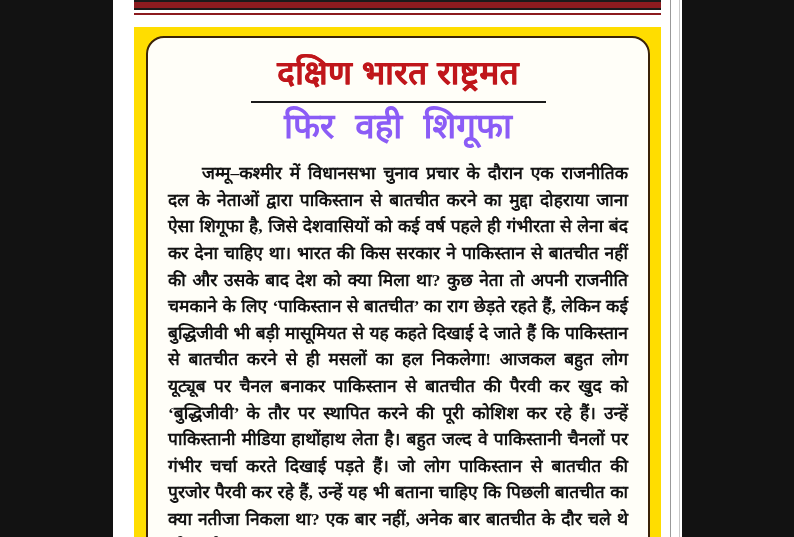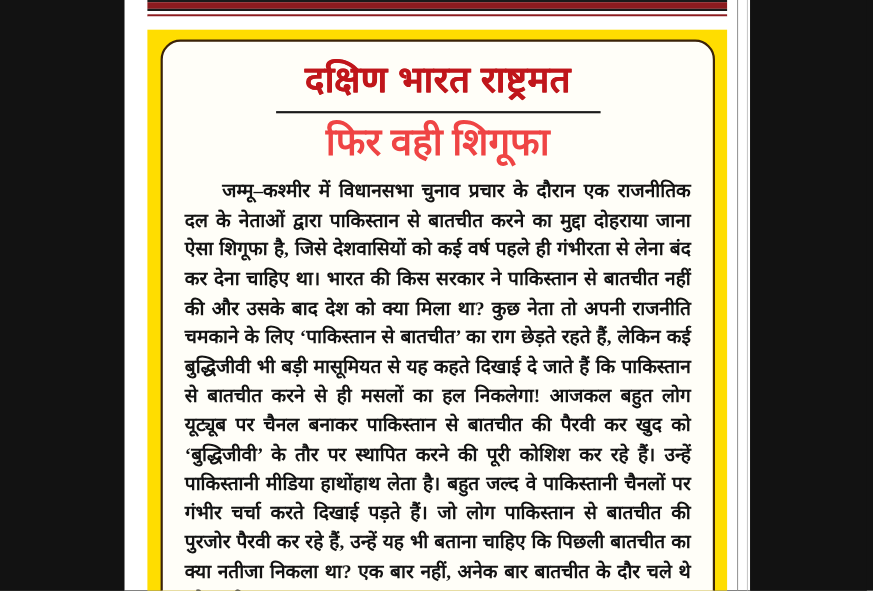--- a/index.html
+++ b/index.html
@@ -74,22 +74,22 @@
     margin:6px 0 0 0;
     text-shadow:0.5px 0 0 #c0161b;
     white-space:nowrap;
   }
   .masthead-rule{
     height:2px;background:#1b1b1b;
     width:295px;margin:9px auto 0 auto;
   }
   .headline{
     text-align:center;
-    color:#ef4444;
-    font-family:Liberation Serif, serif;
+    color:#8b5cf6;
+    font-family:Liberation Mono, monospace;
     font-weight:bold;
     font-size:35px;
     line-height:1.18;
     margin:6px 0 0 0;
     white-space:nowrap;
   }
 
   
   .article{
     margin-top:10px;

